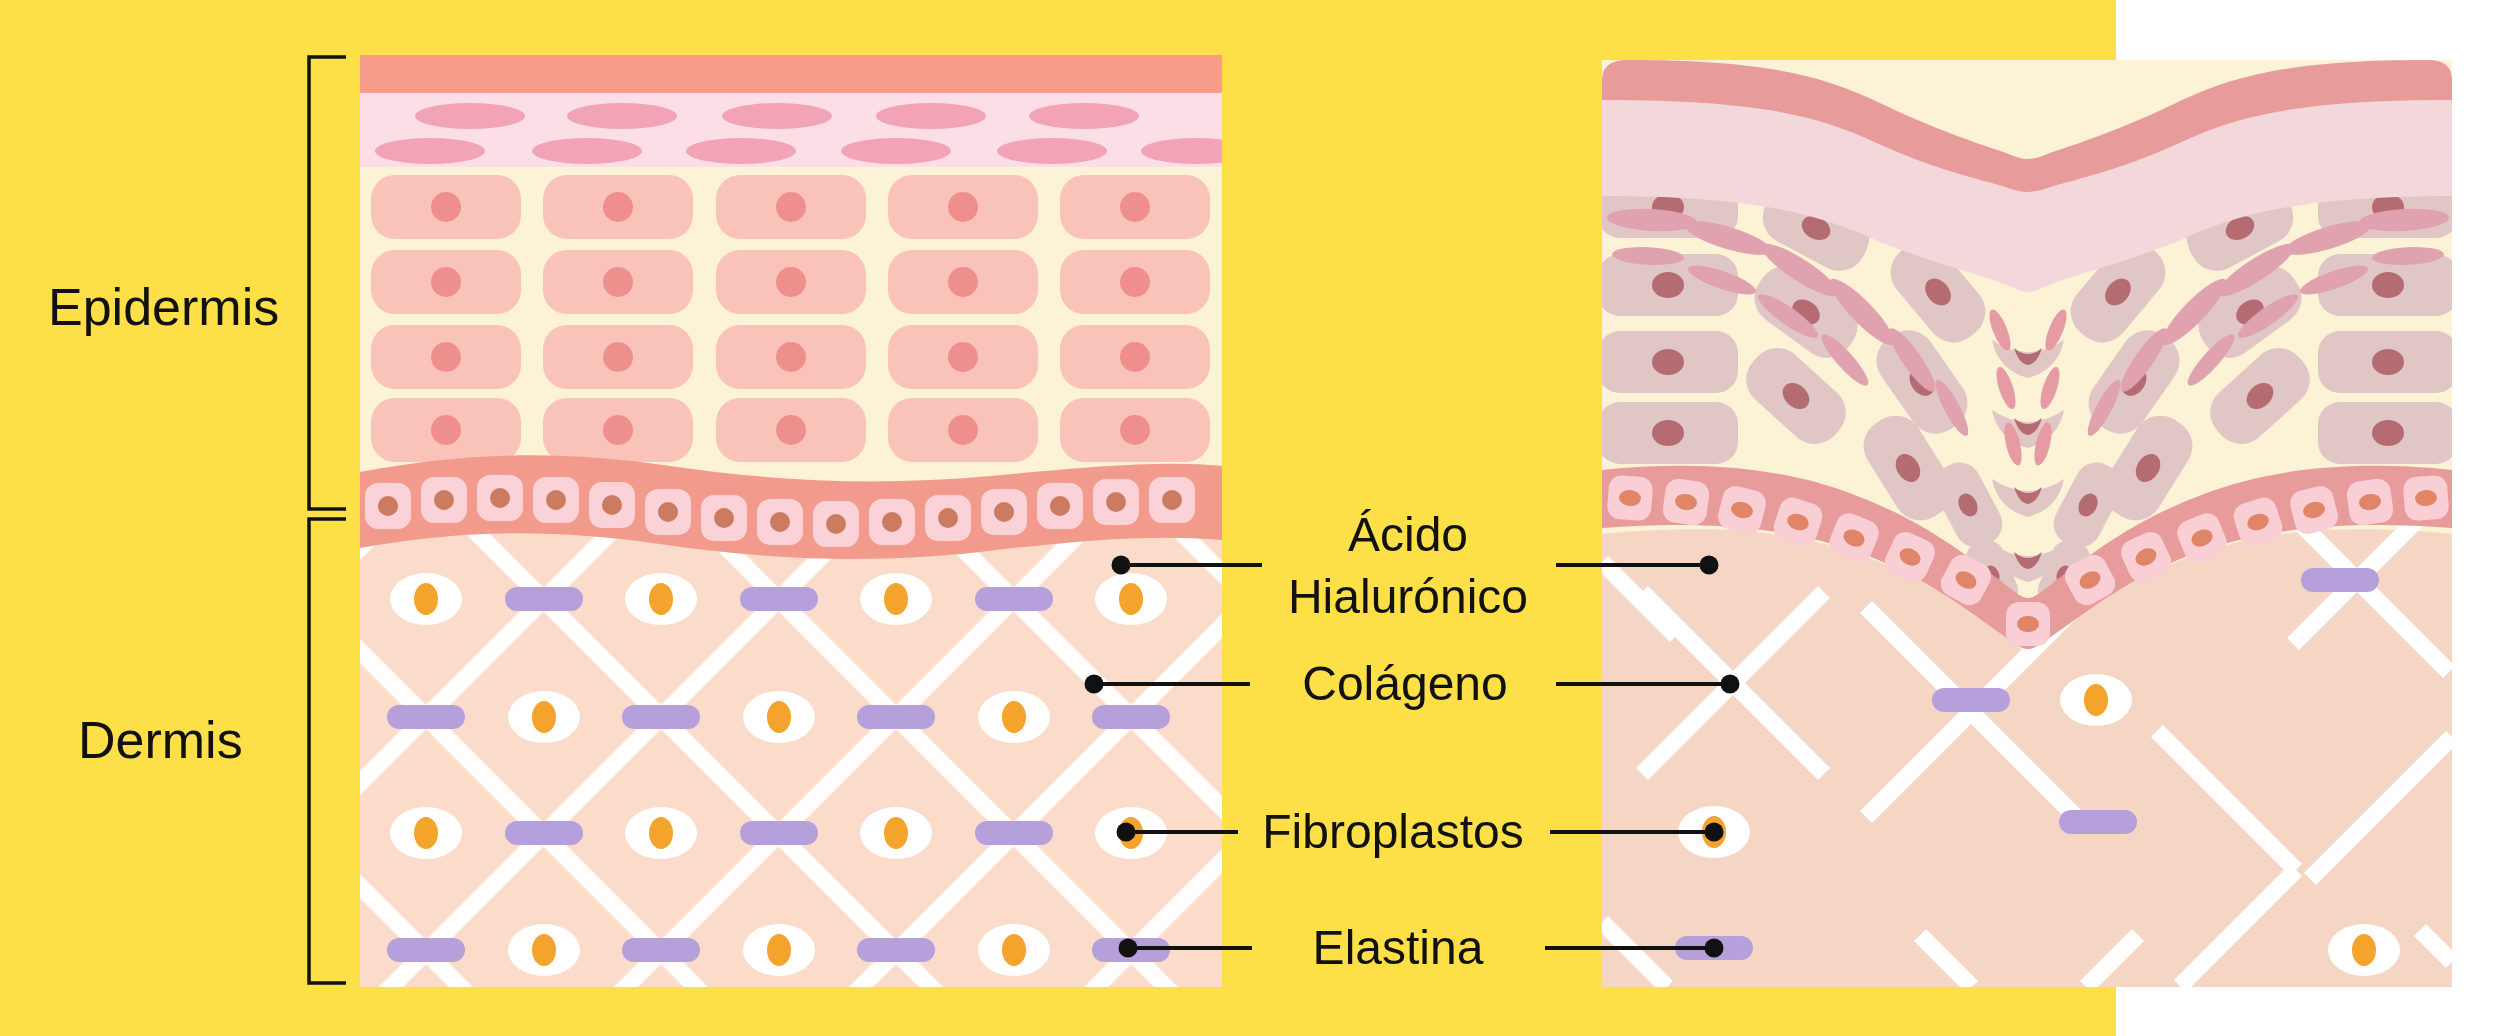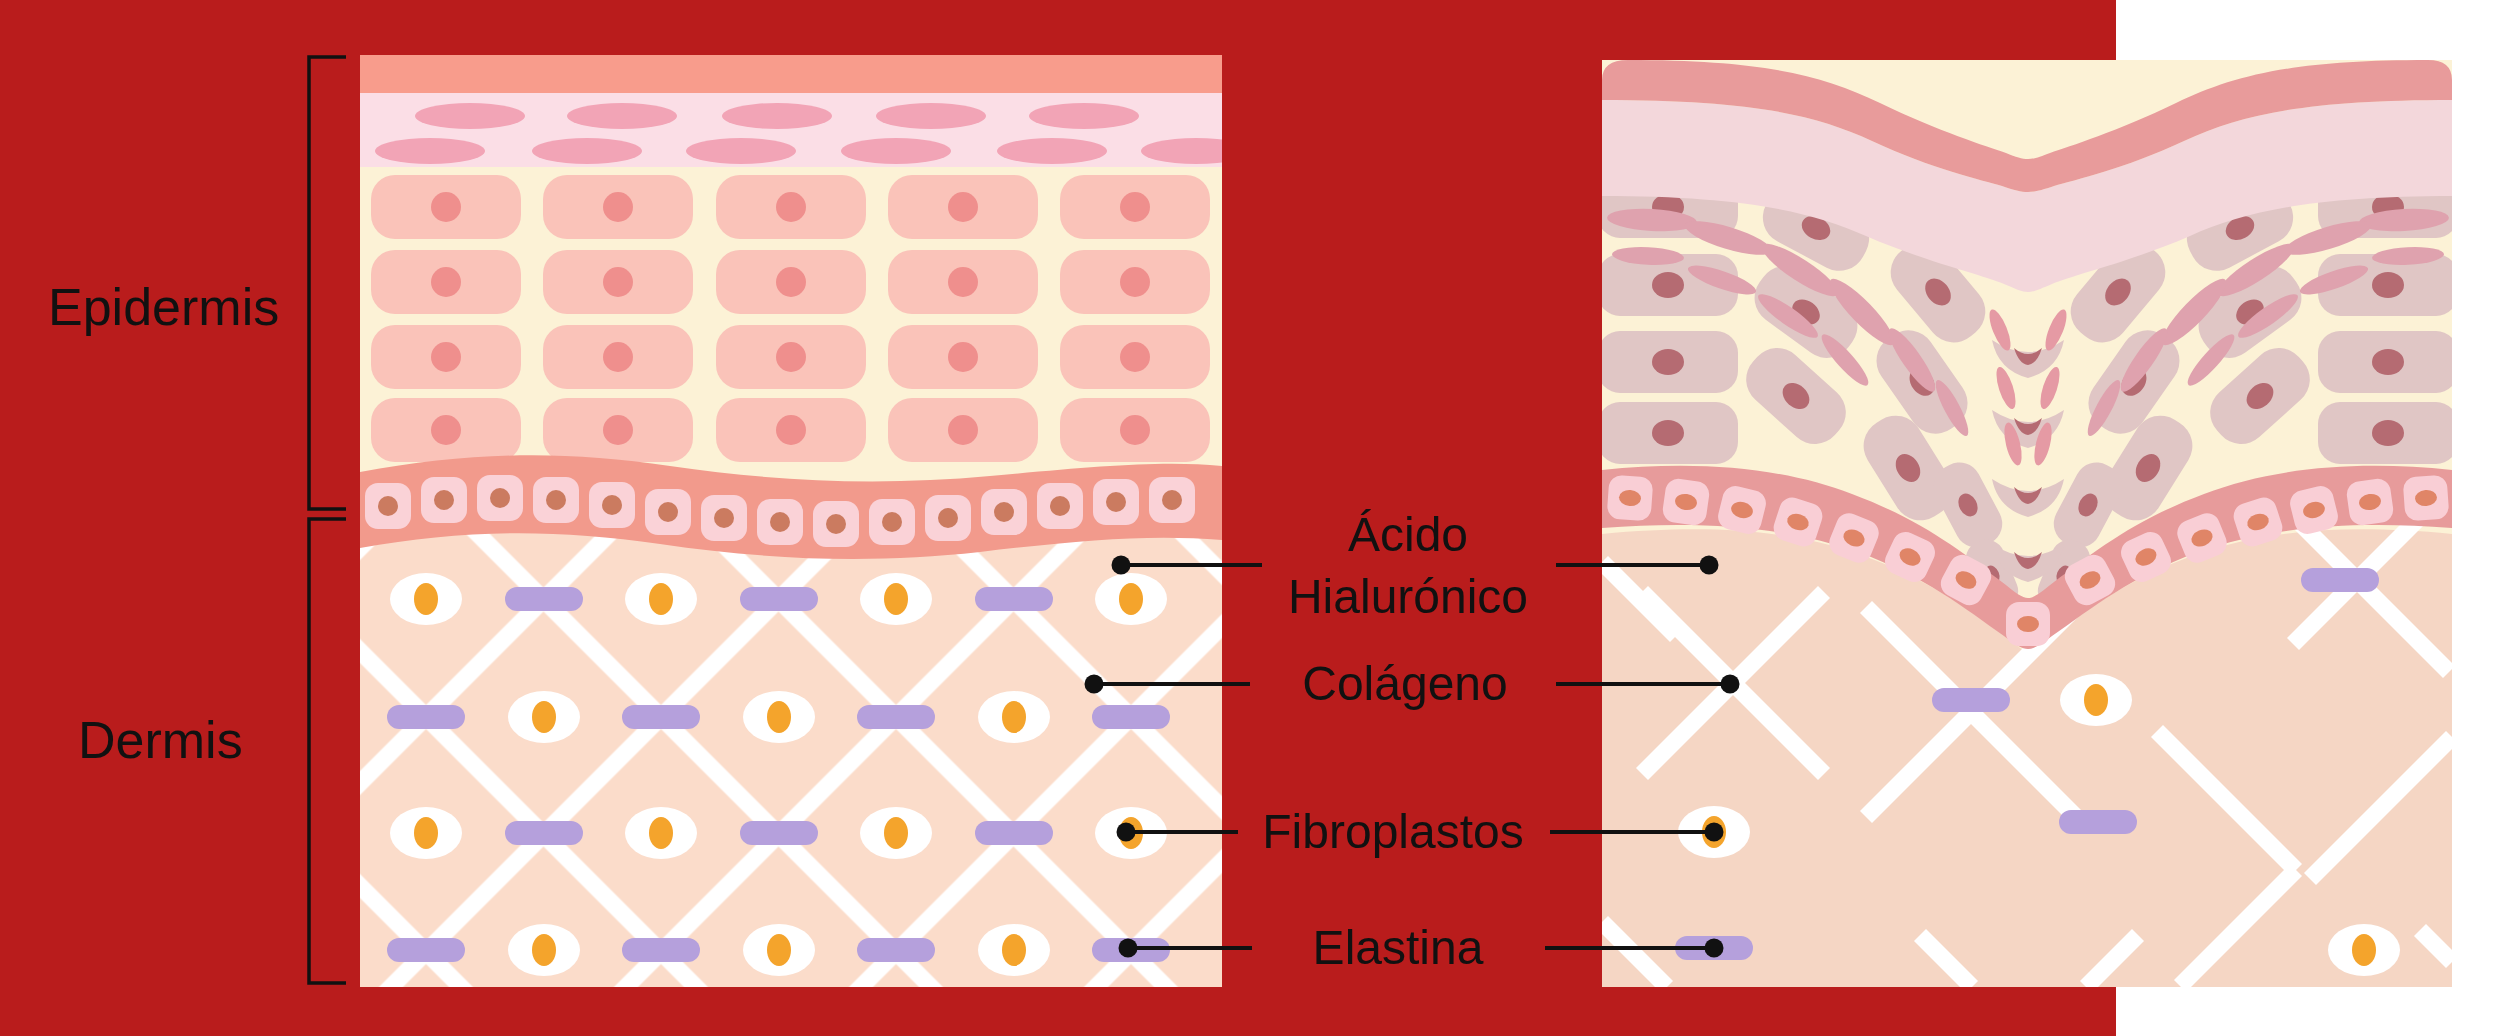--- a/index.html
+++ b/index.html
@@ -1,16 +1,16 @@
 <!DOCTYPE html>
 <html><head>
 <meta charset="utf-8">
 <style>
   html,body{margin:0;padding:0;background:#ffffff;}
-  .canvas{width:2116px;height:1036px;position:relative;background:#b91c1c;
+  .canvas{width:2116px;height:1036px;position:relative;background:#fde047;
           font-family:"Liberation Sans", sans-serif;}
   svg{display:block;}
   text{font-family:"Liberation Sans", sans-serif;fill:#111111;}
   .side-label{font-size:52px;}
   .ann-label{font-size:48px;}
   .leader{stroke:#111111;stroke-width:4;fill:none;}
   .bracket{stroke:#111111;stroke-width:3.5;fill:none;}
   .wline{stroke:#ffffff;stroke-width:17;fill:none;}
 </style>
 </head>

